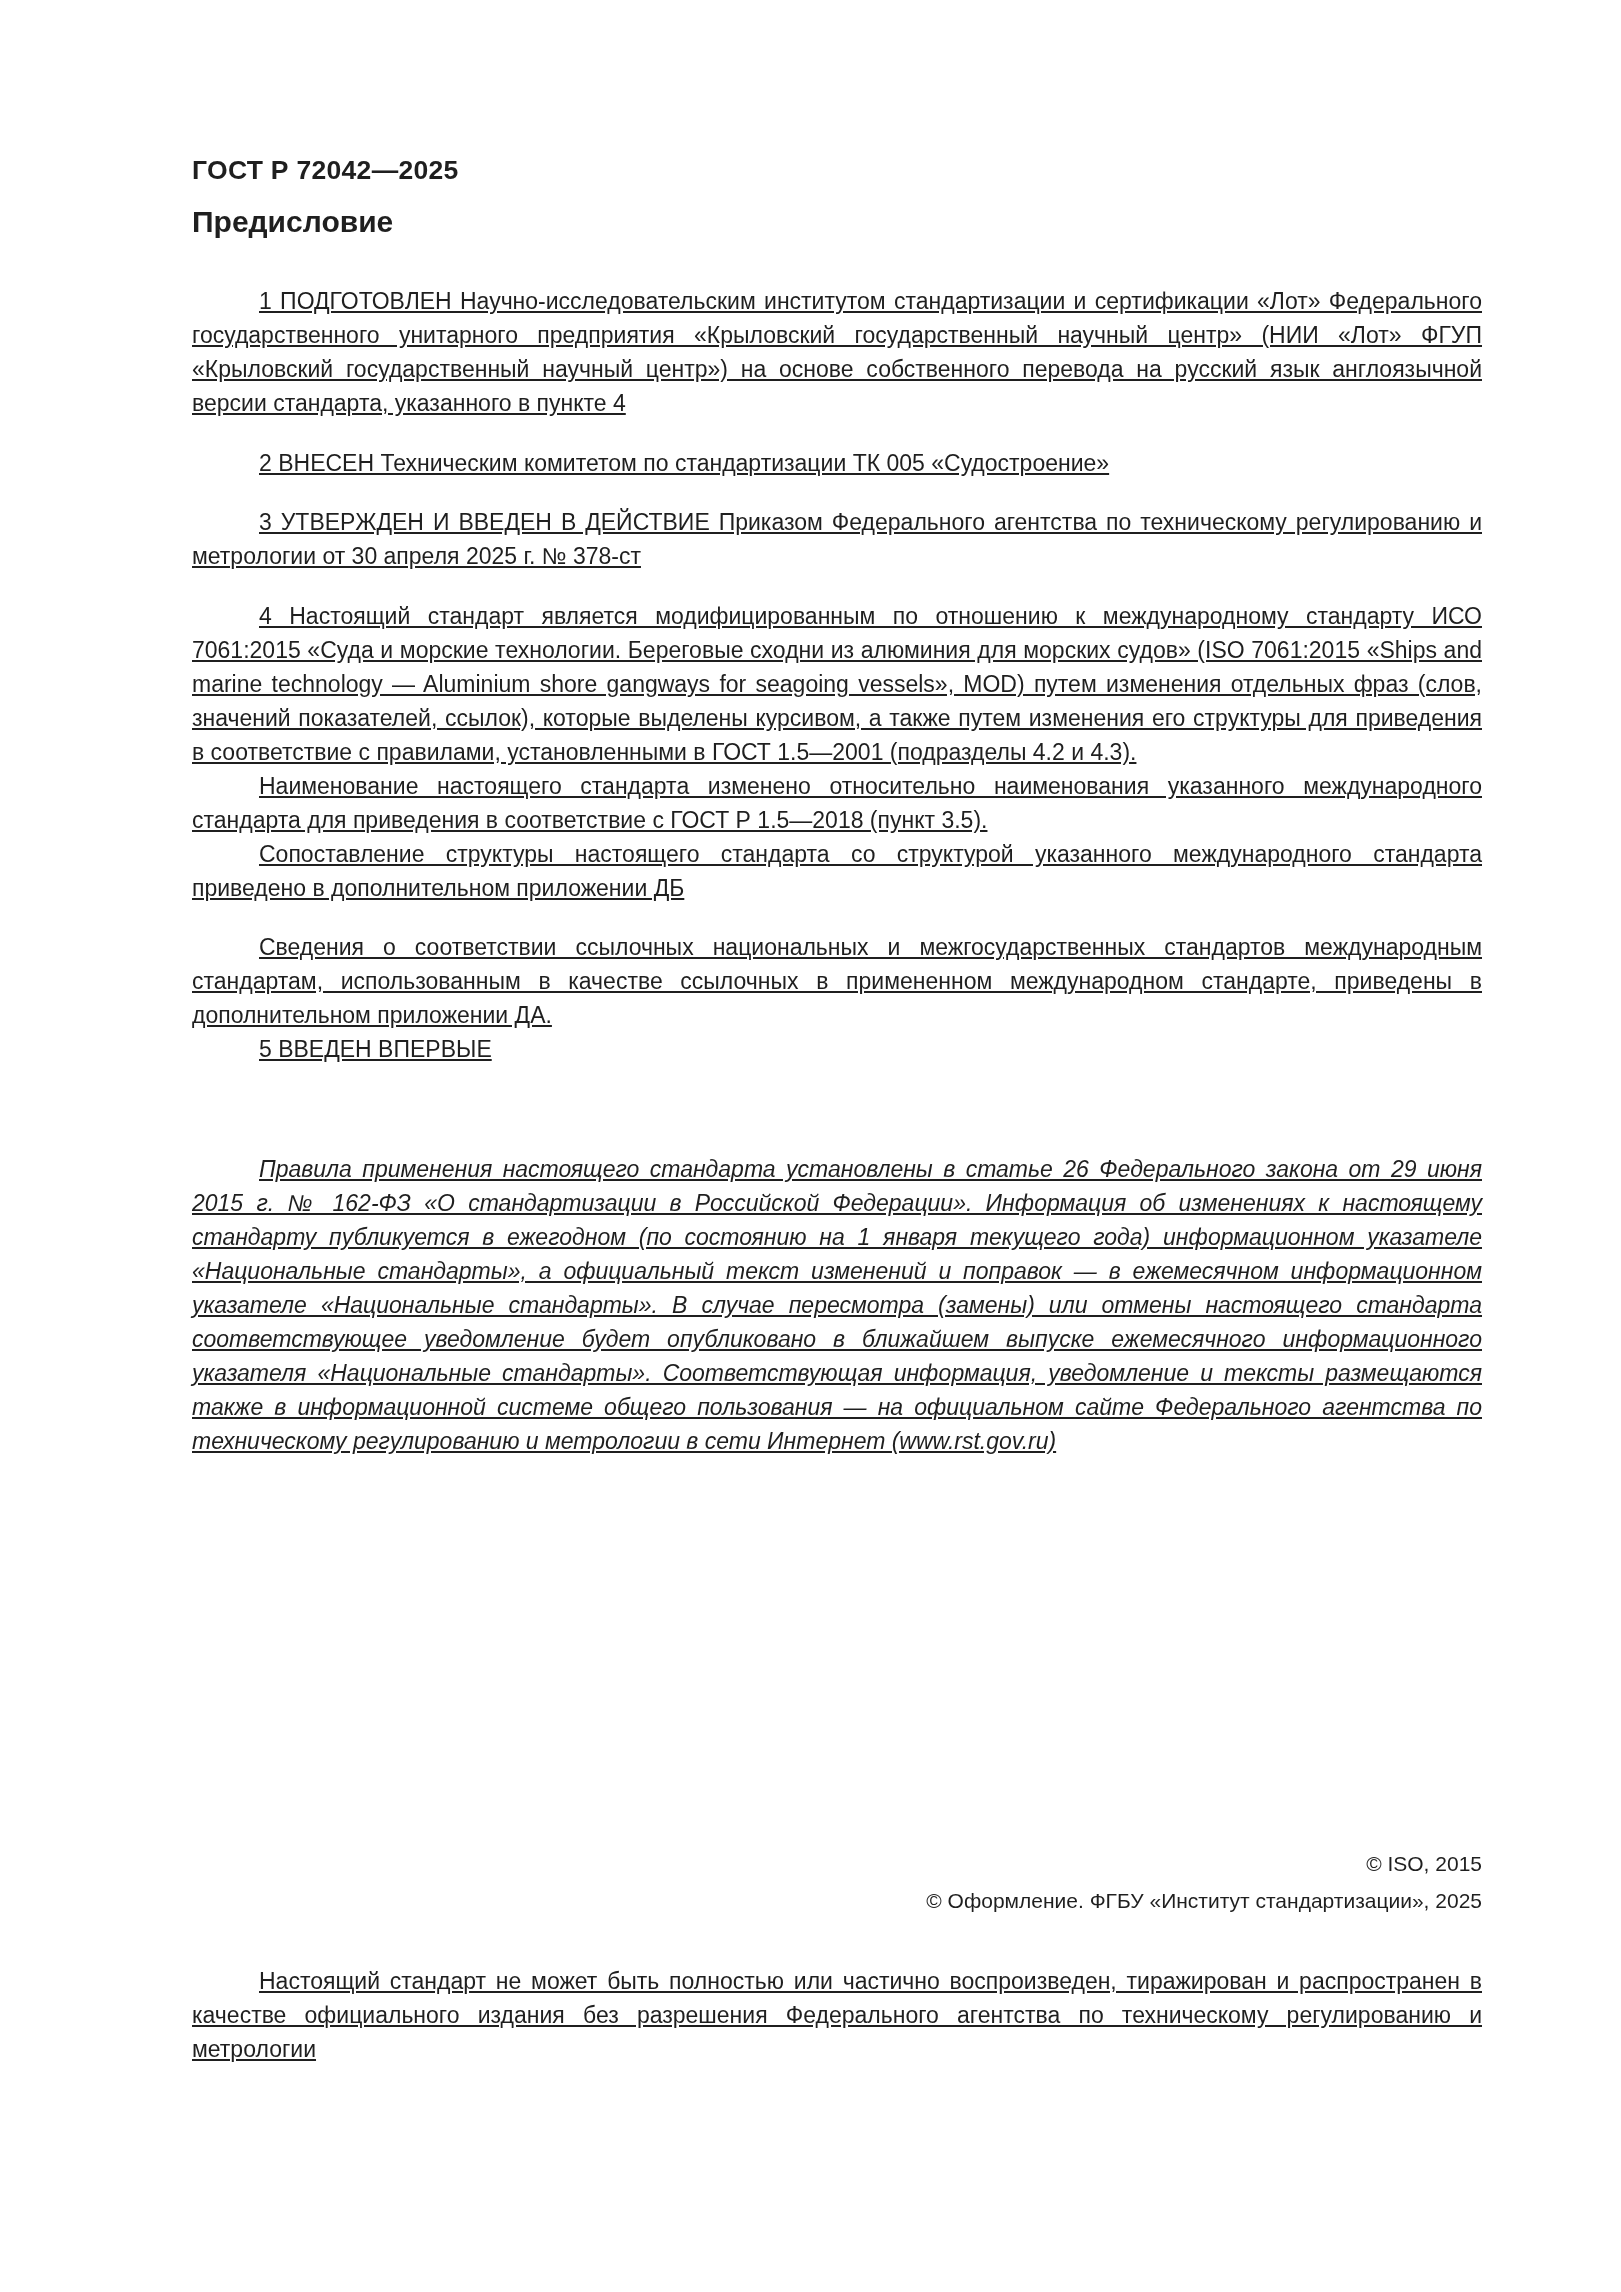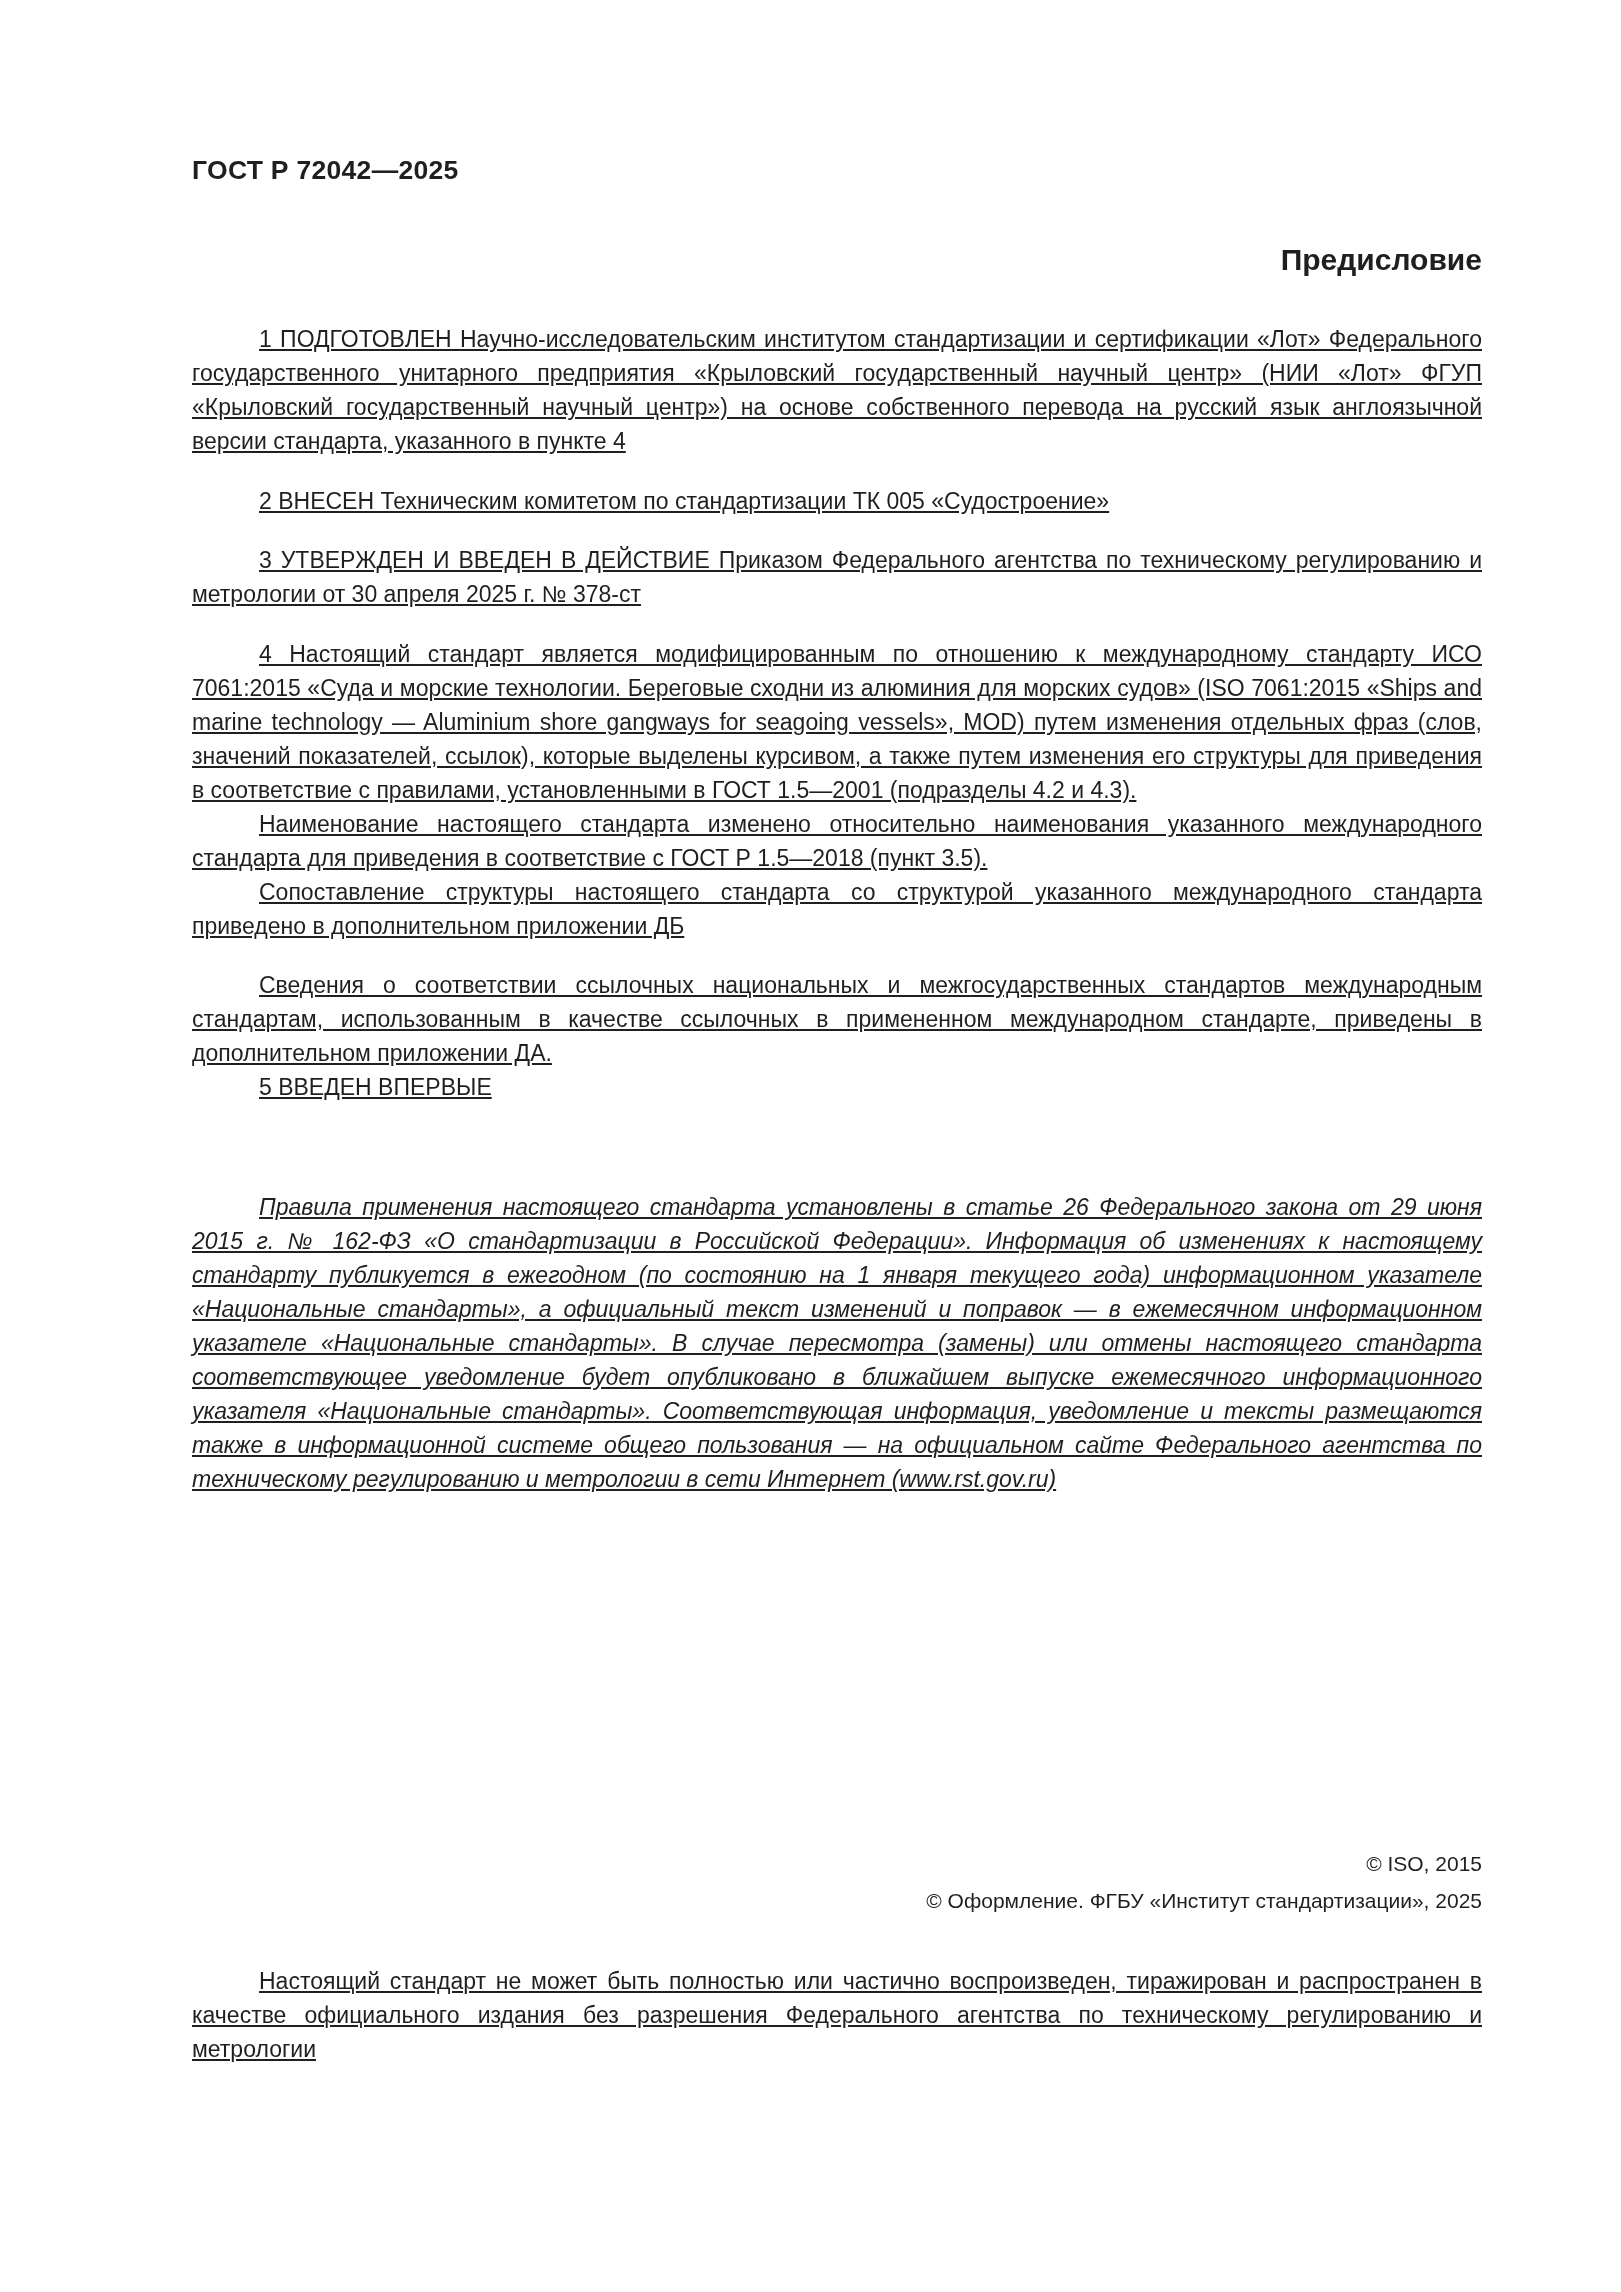--- a/index.html
+++ b/index.html
@@ -11,27 +11,27 @@
     margin: 0 auto;
     background: #ffffff;
     font-family: "Liberation Sans", sans-serif;
     color: #1f1f1f;
     padding: 155px 139px 0 192px;
     overflow: hidden;
   }
   .doc-code {
     font-size: 26.5px;
     font-weight: bold;
-    margin-bottom: 57px;
+    margin-bottom: 19px;
     letter-spacing: 0.3px;
   }
   .doc-title {
     font-size: 30px;
     font-weight: bold;
-    text-align: right;
+    text-align: left;
     margin-bottom: 45px;
   }
   .para {
     font-size: 23px;
     line-height: 34px;
     text-align: justify;
     text-indent: 67px;
     text-decoration: underline;
   }
   .gap { margin-bottom: 25.5px; }

